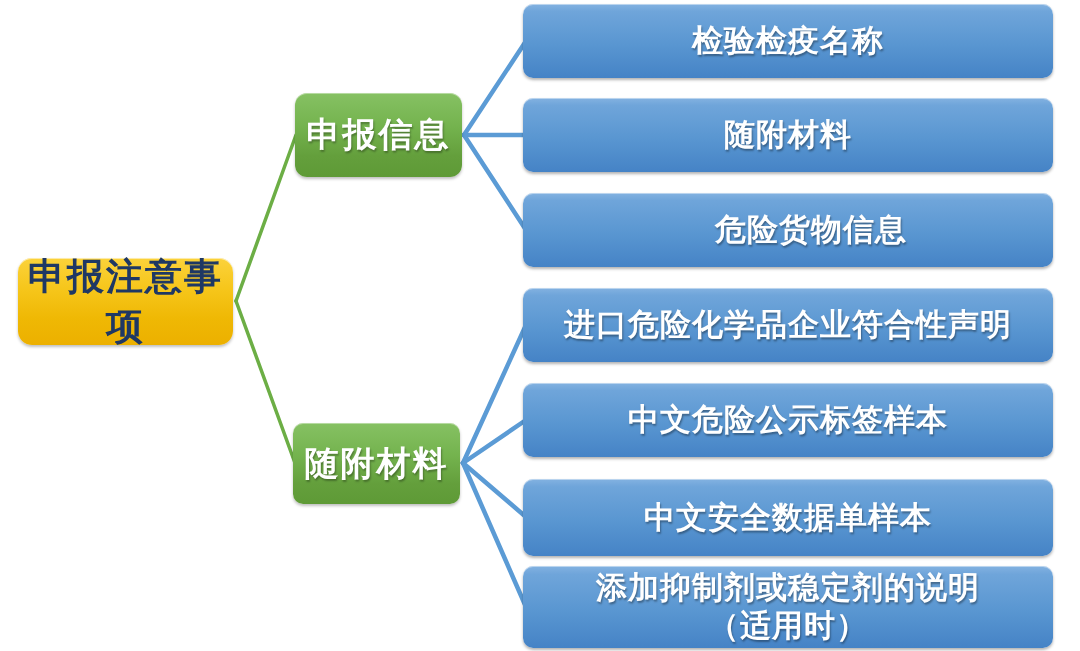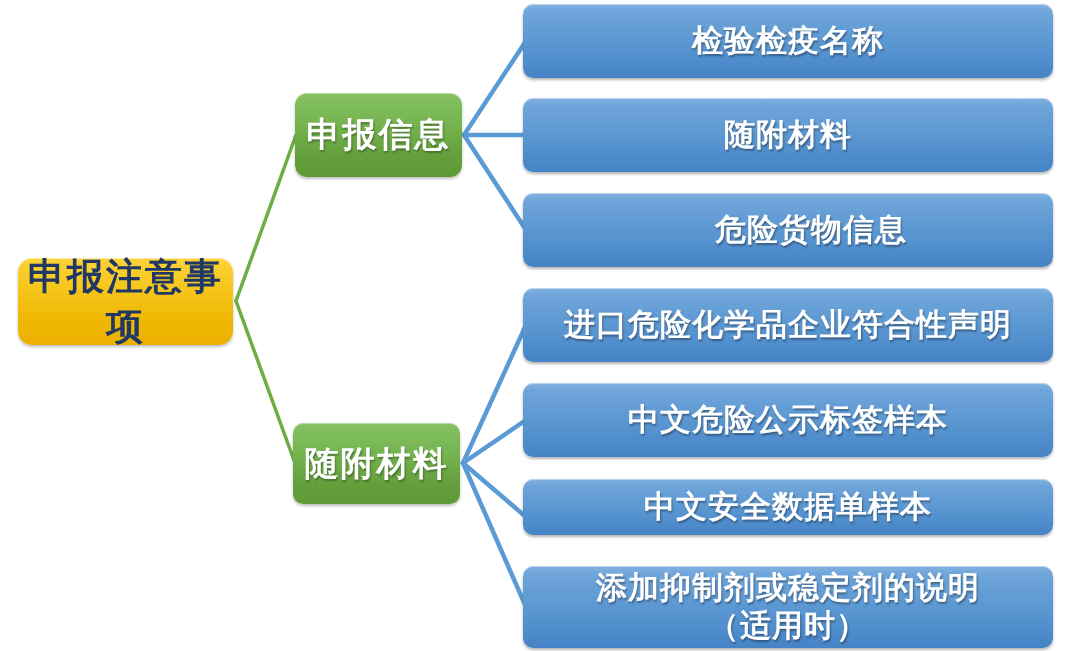--- a/index.html
+++ b/index.html
@@ -78,21 +78,21 @@
     letter-spacing: 1px;
     text-shadow: 1px 2px 2px rgba(0,0,0,0.35);
     white-space: pre-line;
     line-height: 38px;
   }
   .leaf-1 { top: 4px; }
   .leaf-2 { top: 98px; }
   .leaf-3 { top: 193px; padding-left: 46px; }
   .leaf-4 { top: 288px; }
   .leaf-5 { top: 383px; }
-  .leaf-6 { top: 479px; height: 56px; }
+  .leaf-6 { top: 479px; height: 77px; }
   .leaf-7 { top: 566px; height: 82px; }
 </style>
 </head>
 <body>
 
 <div class="canvas">
 
   <svg class="connectors" viewBox="0 0 1080 651">
     <line class="g" x1="236" y1="301" x2="296" y2="135"></line>
     <line class="g" x1="236" y1="301" x2="295" y2="463"></line>

